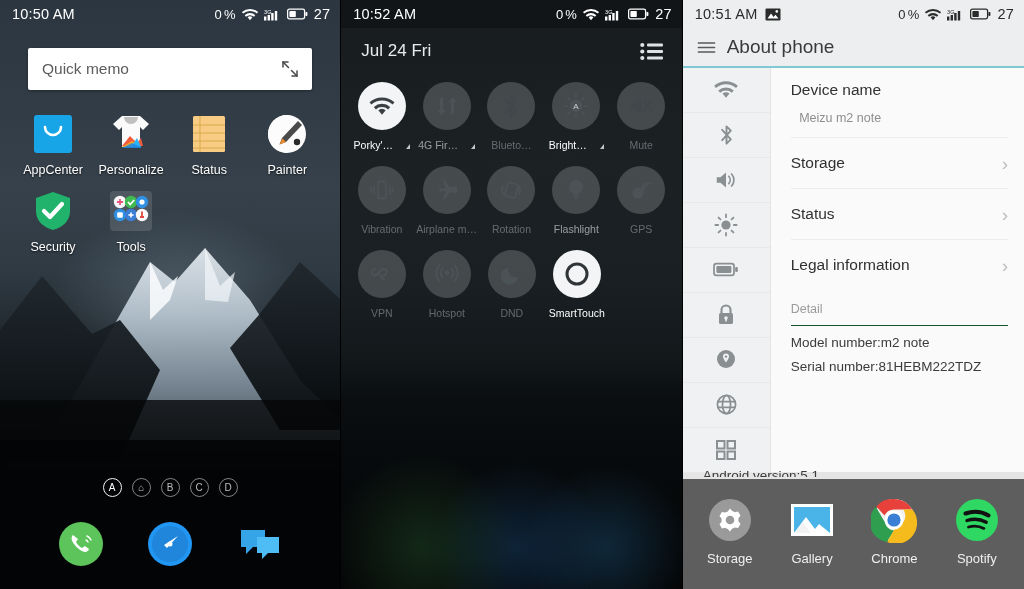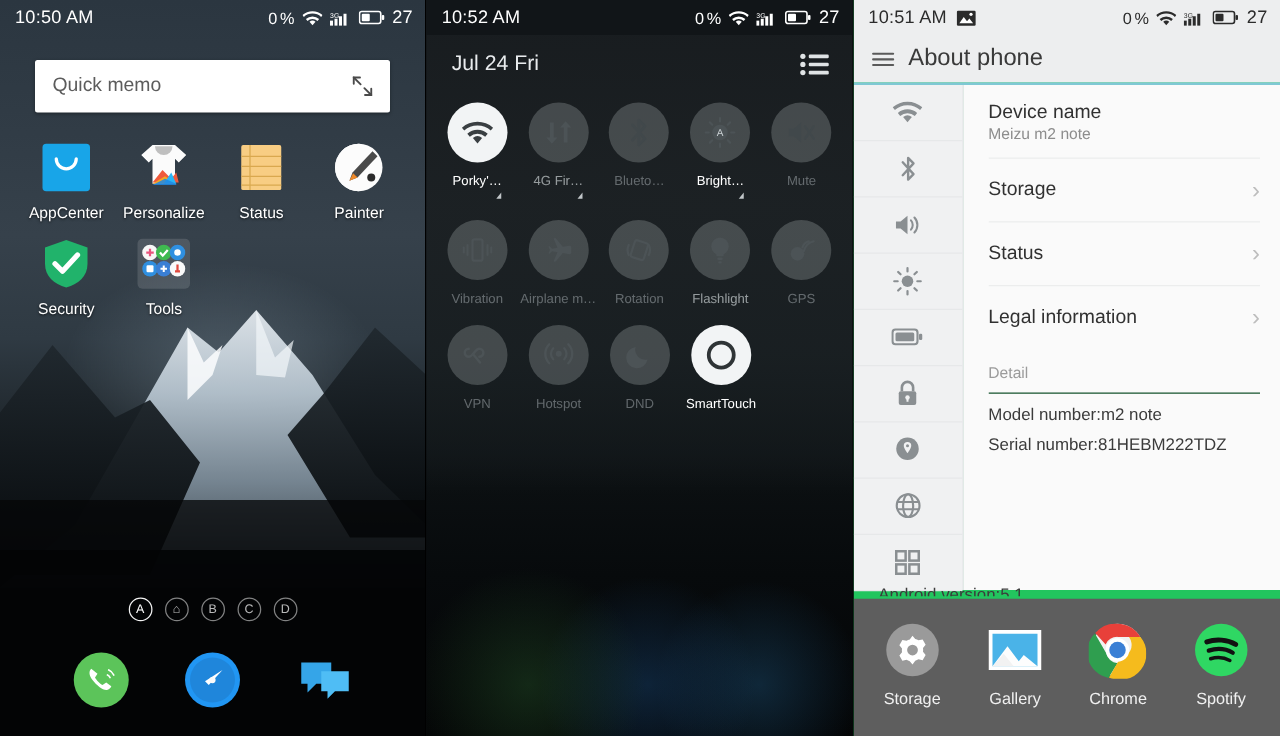--- a/index.html
+++ b/index.html
@@ -74,43 +74,43 @@
   .p2-list-ic { margin-left:auto; }
 
   .qs { position:relative; z-index:5; padding:8px 8px 0 8px; }
   .qs-row { display:flex; }
   .qs-row.r3 { }
   .qs-cell { width:65px; display:flex; flex-direction:column; align-items:center;
     margin:0 0 15px 0; }
   .qs-circ { width:48px; height:48px; border-radius:50%; display:flex;
     align-items:center; justify-content:center; background:rgba(205,212,215,.24); }
   .qs-circ.on { background:#f2f4f5; }
-  .qs-lbwrap { margin-top:9px; display:flex; align-items:flex-end; gap:3px;flex-direction:column; }
+  .qs-lbwrap { margin-top:9px; display:flex; align-items:flex-end; gap:13px; }
   .qs-lb { font-size:10.5px; color:rgba(225,230,233,.62); white-space:nowrap; }
   .qs-lb.on { color:#fff; }
   .qs-lb.dim { color:rgba(210,218,222,.40); }
   .qs-tri { width:0; height:0; border-left:4px solid transparent;
     border-bottom:5px solid rgba(235,240,242,.80); margin-bottom:2px; }
 
   
   .p3 { position:relative; width:342px; height:589px; overflow:hidden;
-    background:#22c55e; color:#333; }
+    background:#e5e5e5; color:#333; }
   .p3-sb { color:#2b2b2b; background:#edeeef; }
   .p3-title { height:38px; display:flex; align-items:center; gap:11px;
     padding:0 14px; background:#edeeef; }
   .p3-title-txt { font-size:19px; color:#3a3a3a; font-weight:400; }
   .p3-accent { height:1.6px; background:#7fc8d4; }
   .p3-body { display:flex; height:404px; }
   .p3-side { width:88px; background:#f0f1f2; border-right:1px solid #e2e4e5; }
   .p3-side-item { height:45px; display:flex; align-items:center; justify-content:center;
     border-bottom:1px solid #e6e8e9; }
   .p3-main { flex:1; background:#fafafa; padding:0 16px 0 20px; position:relative; }
   .p3-row { border-bottom:1px solid #eceded; padding:13px 0 12px 0;
     display:flex; align-items:center; }
-  .p3-row-txts { display:flex; flex-direction:column; gap:1px; }
+  .p3-row-txts { display:flex; flex-direction:column; gap:12px;align-items:flex-end; }
   .p3-row-t { font-size:15.5px; color:#313131; }
   .p3-row-s { font-size:12.5px; color:#8d8d8d; }
   .p3-chev { margin-left:auto; color:#bdbdbd; font-size:19px; line-height:1; }
   .p3-detail-h { font-size:12.5px; color:#9b9b9b; padding:14px 0 9px 0;
     border-bottom:1px solid #14532d; }
   .p3-detail-l { font-size:13.5px; color:#3b3b3b; padding:9px 0 0 0; }
 
   
   .p3-dock { position:absolute; left:0; right:0; bottom:0; height:110px;
     background:#5e5e5e; display:flex; align-items:center; justify-content:space-around;

